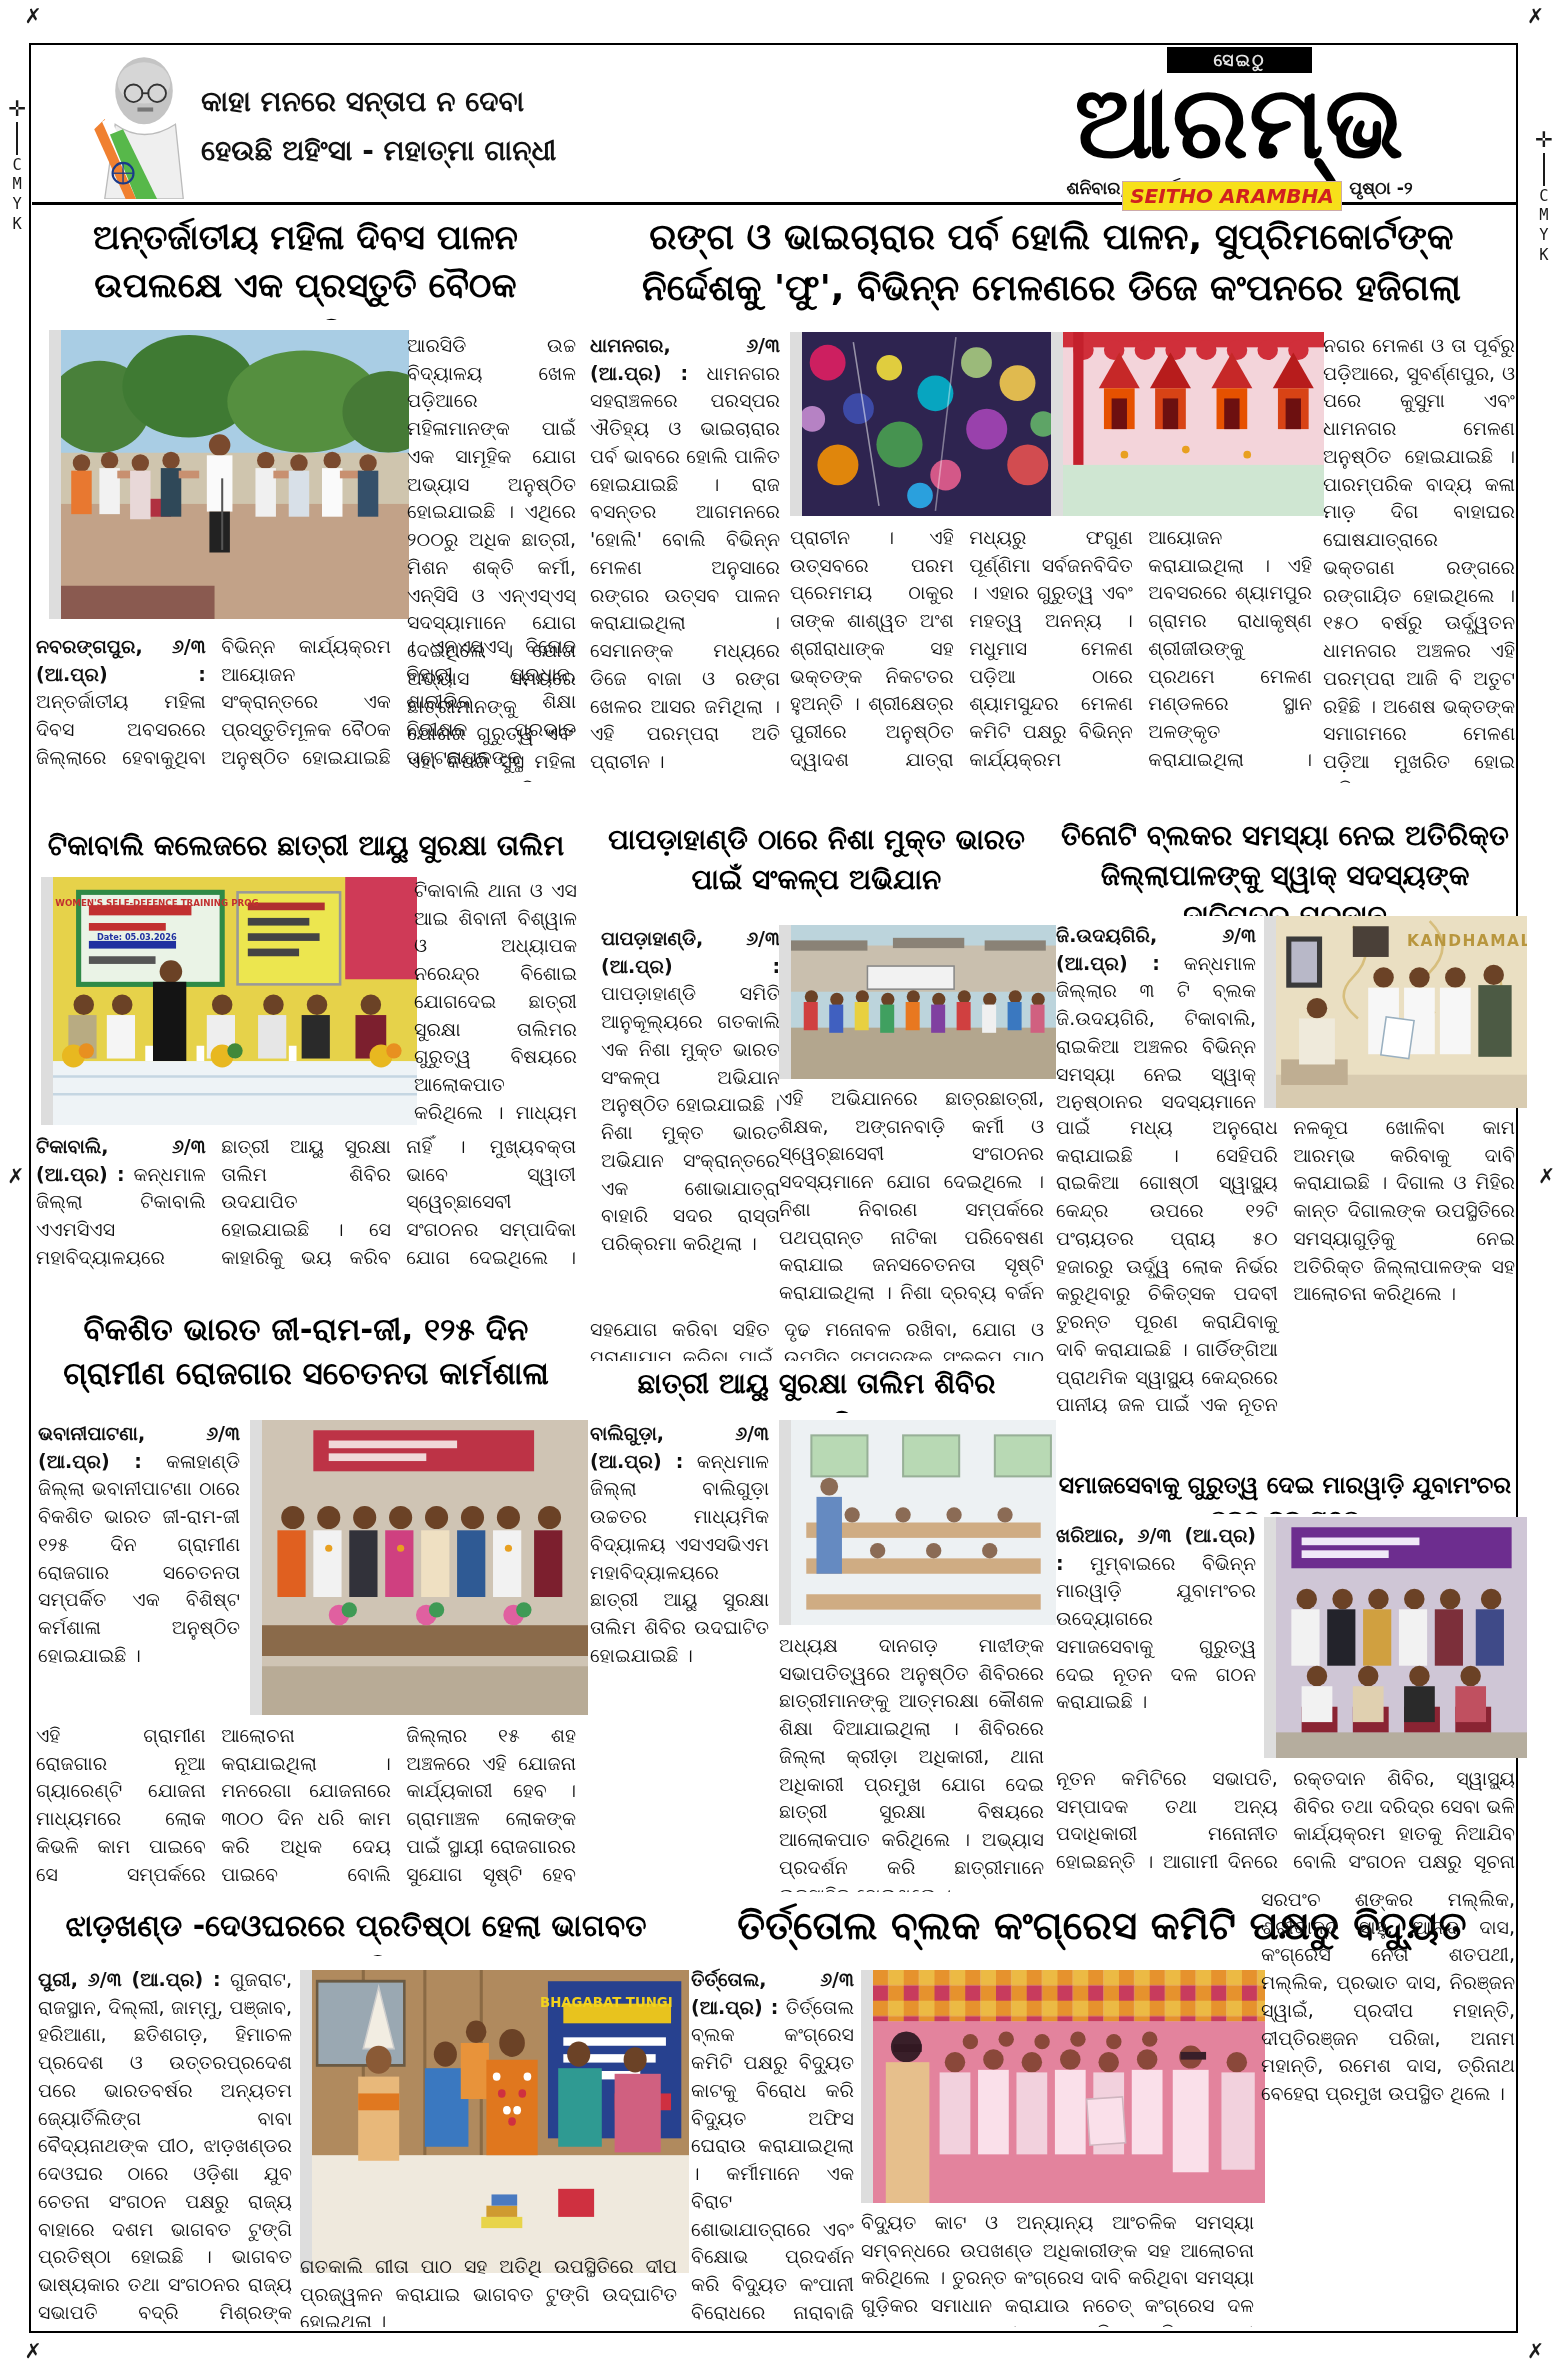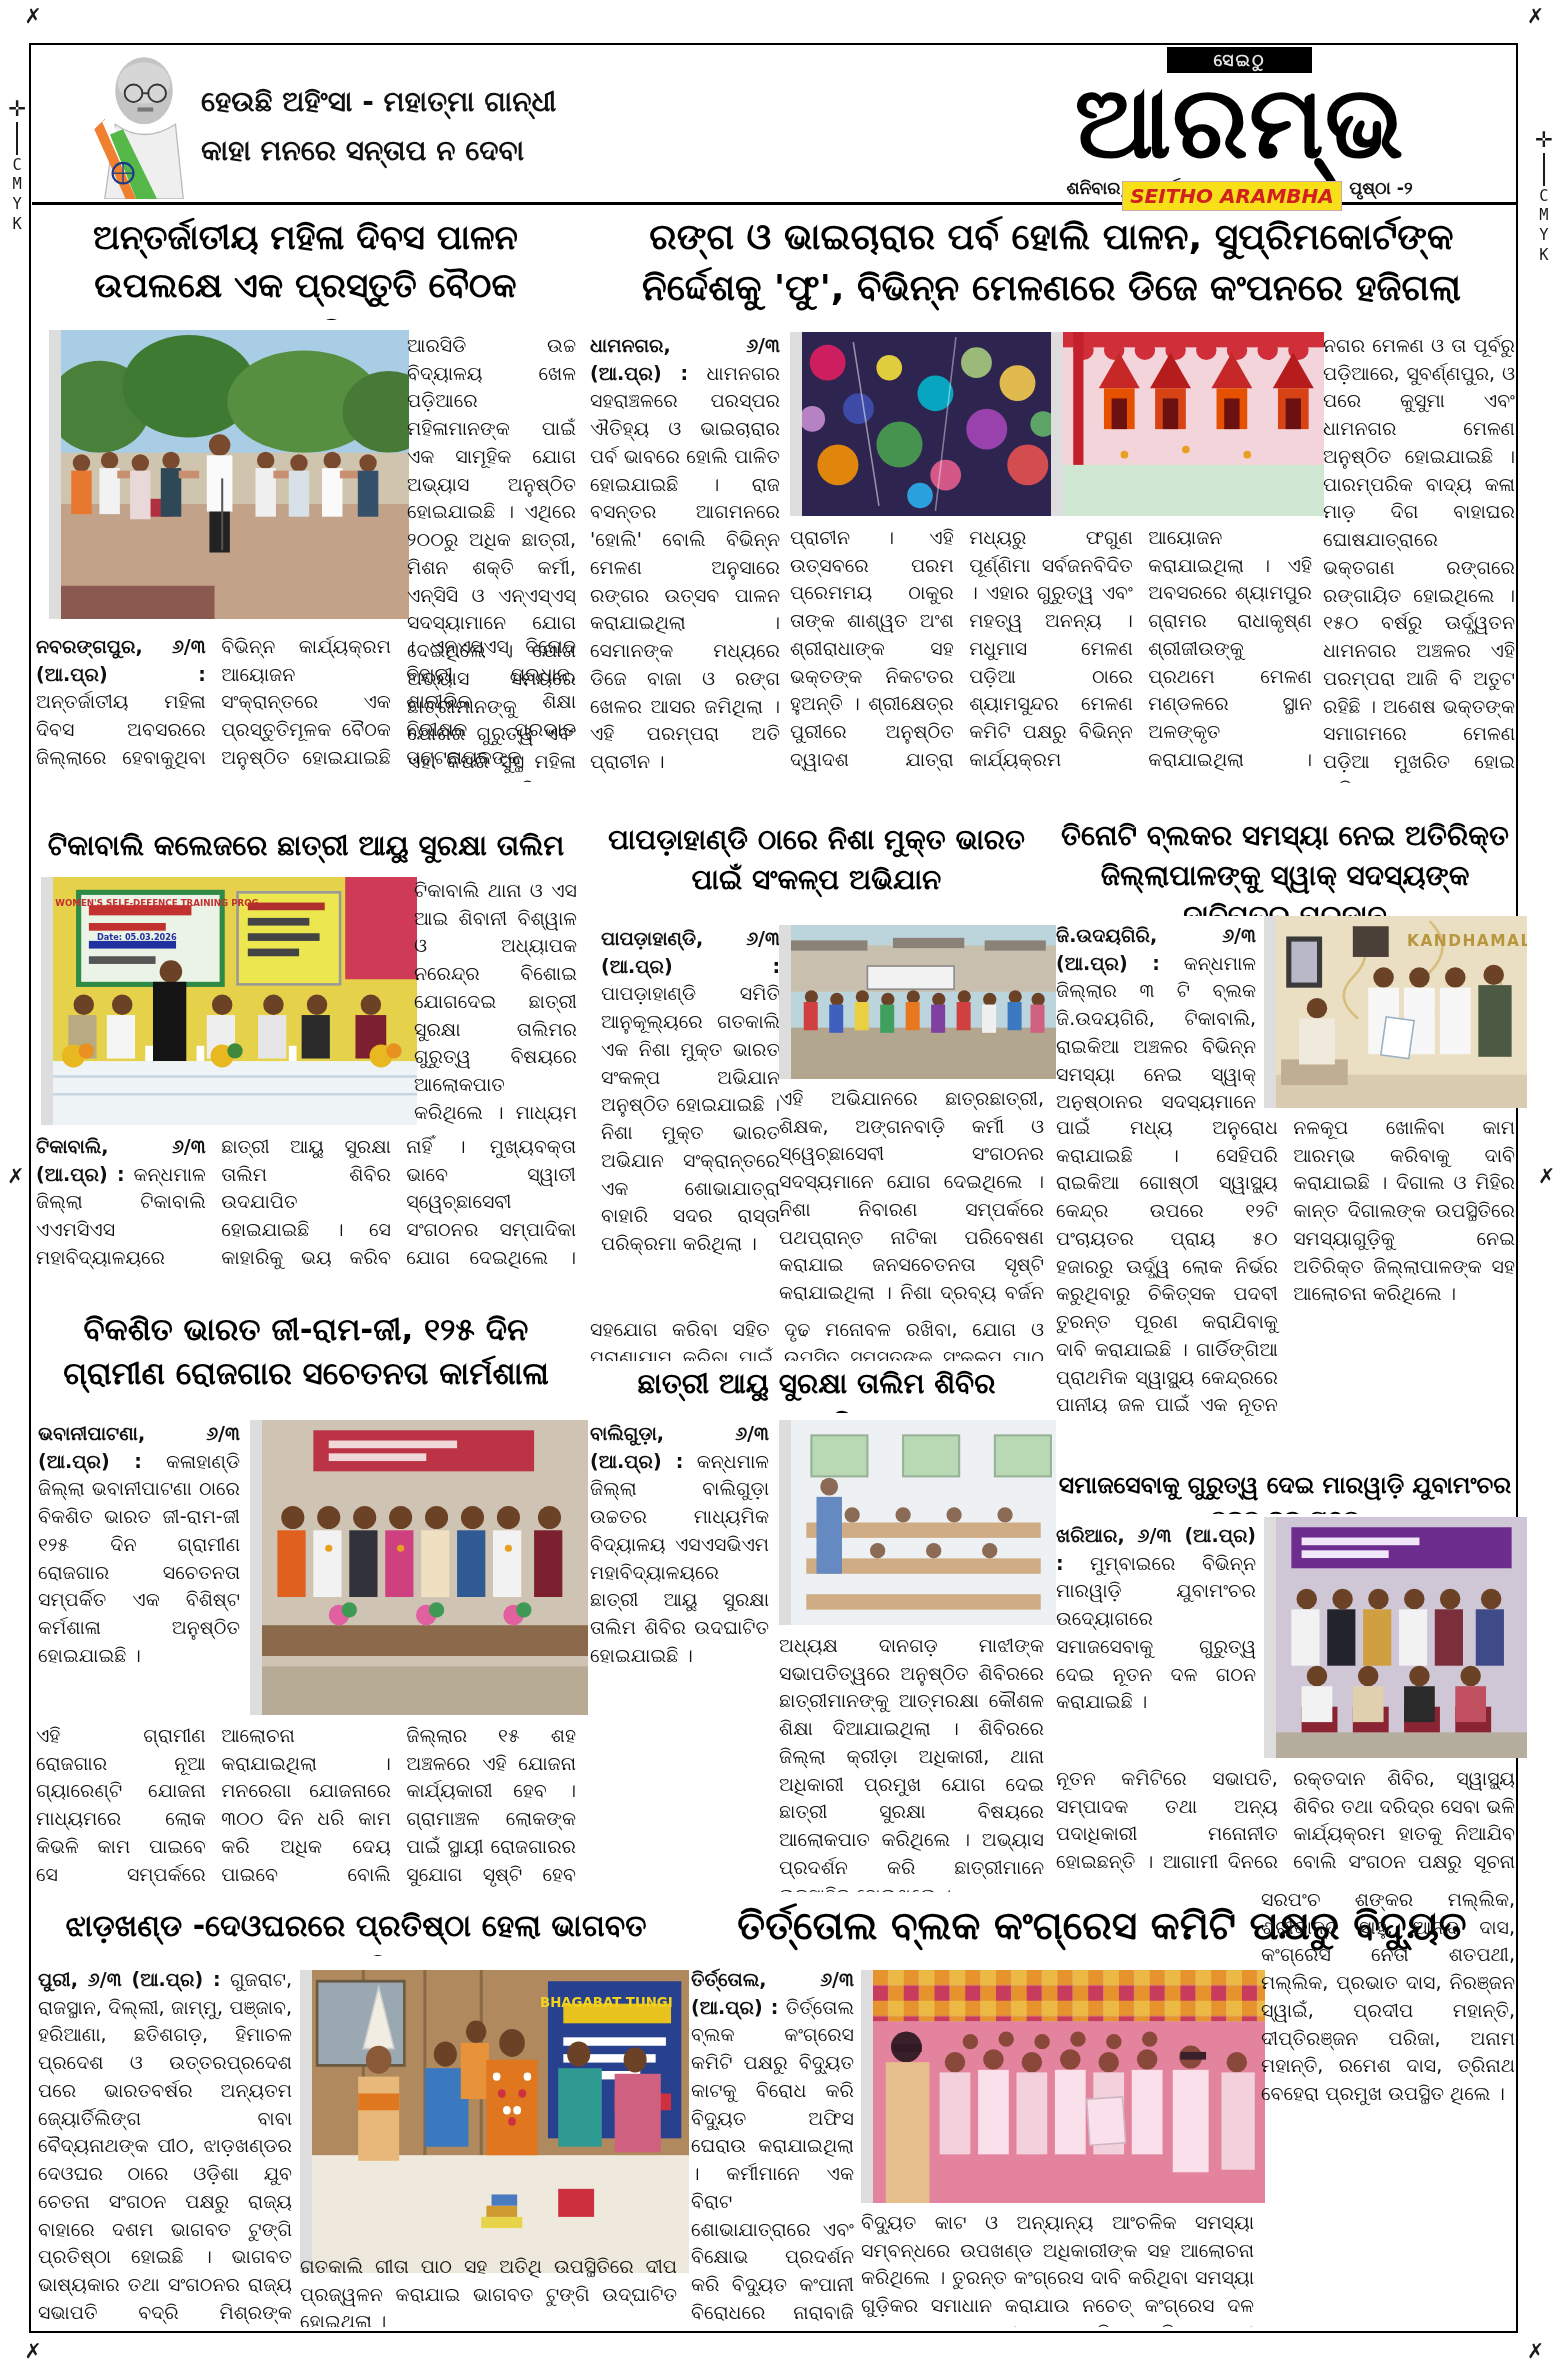--- a/index.html
+++ b/index.html
@@ -70,22 +70,22 @@
     <path d="M10 28 Q21 36 33 28 L36 57 L6 57 Z" fill="#efefef" stroke="#bbb" stroke-width="0.5"></path>
     <path d="M2 30 L14 57 L22 57 L6 26 Z" fill="#f08030"></path>
     <path d="M5 27 L18 57 L22 57 L8 25 Z" fill="#ffffff"></path>
     <path d="M8 32 L18 57 L26 57 L13 30 Z" fill="#57b84a"></path>
     <circle cx="13" cy="47" r="4" fill="none" stroke="#1a3a8a" stroke-width="0.8"></circle>
     <line x1="9" y1="47" x2="17" y2="47" stroke="#1a3a8a" stroke-width="0.5"></line>
     <line x1="13" y1="43" x2="13" y2="51" stroke="#1a3a8a" stroke-width="0.5"></line>
   </svg>
 </div>
 <div class="quote">
+  <div>କାହା ମନରେ ସନ୍ତାପ ନ ଦେବା</div>
   <div>ହେଉଛି ଅହିଂସା - ମହାତ୍ମା ଗାନ୍ଧୀ</div>
-  <div>କାହା ମନରେ ସନ୍ତାପ ନ ଦେବା</div>
 </div>
 
 <div class="masthead">
   <div><span class="mh-kicker">ସେଇଠୁ</span></div>
   <div class="mh-title">ଆରମ୍ଭ</div>
   <span class="mh-chip">SEITHO ARAMBHA</span>
   <div class="mh-issue">ଶନିବାର, ୭ ମାର୍ଚ୍ଚ, ୨୦୨୬ : ବାଲେଶ୍ୱର : ପୃଷ୍ଠା -୨</div>
 </div>
 
 <div class="hl" style="left:36px;top:213px;width:539px;height:107px;font-size:34px;">ଅନ୍ତର୍ଜାତୀୟ ମହିଳା ଦିବସ ପାଳନ ଉପଲକ୍ଷେ ଏକ ପ୍ରସ୍ତୁତି ବୈଠକ ଅନୁଷ୍ଠିତ</div>

